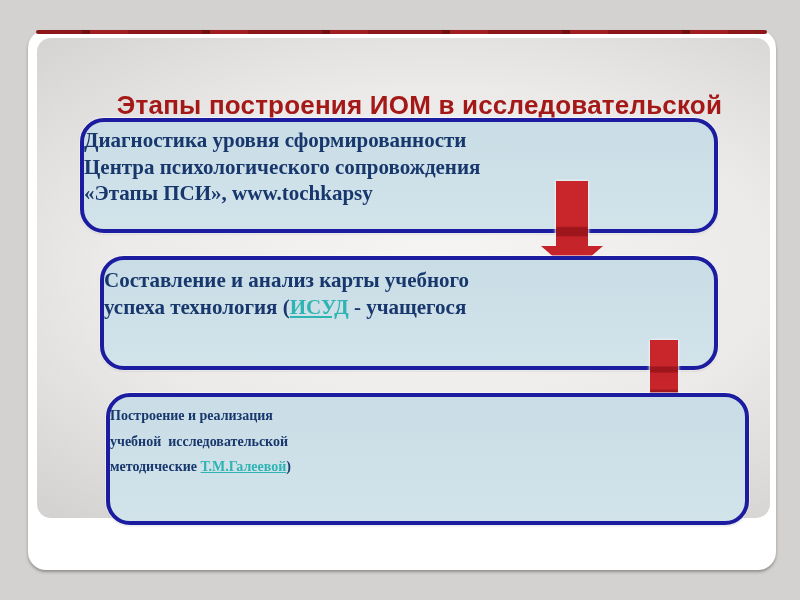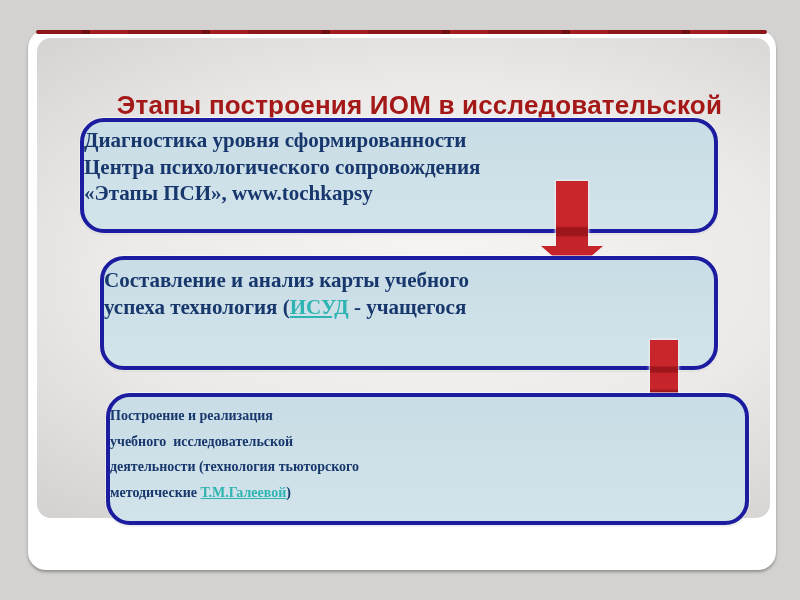--- a/index.html
+++ b/index.html
@@ -99,17 +99,16 @@
   </div>
   <div class="tbox" id="box2" style="color: rgb(24, 56, 109);">
       <div class="line"><span>Составление и анализ карты учебного</span></div>
       <div class="line"><span>успеха технология (</span><span class="seg-link" style="color: rgb(46, 180, 178);">ИСУД</span><span> - учащегося</span></div>
     </div>
   <div class="arrow" id="arrow2">
     <div class="shape"></div>
   </div>
   <div class="tbox" id="box3" style="color: rgb(24, 56, 109);">
       <div class="line"><span>Построение и реализация</span></div>
-      <div class="line"><span>учебного  исследовательской</span></div>
-      <div class="line"><span>деятельности (технология тьюторского</span></div>
+      <div class="line"><span>учебной  исследовательской</span></div>
       <div class="line"><span>методические </span><span class="seg-link" style="color: rgb(46, 180, 178);">Т.М.Галеевой</span><span>)</span></div>
     </div>
 </div>
 
 </body></html>

